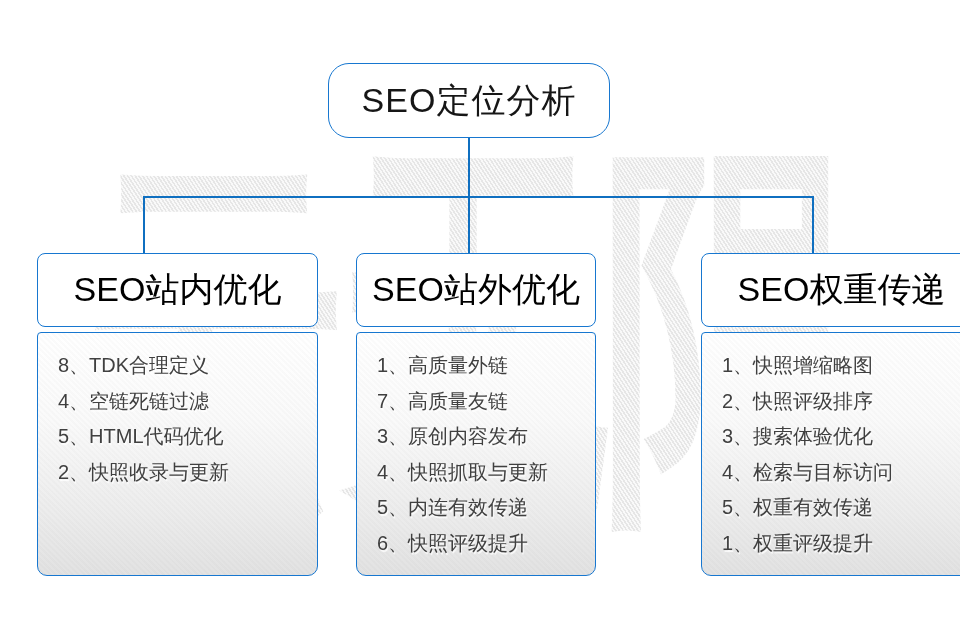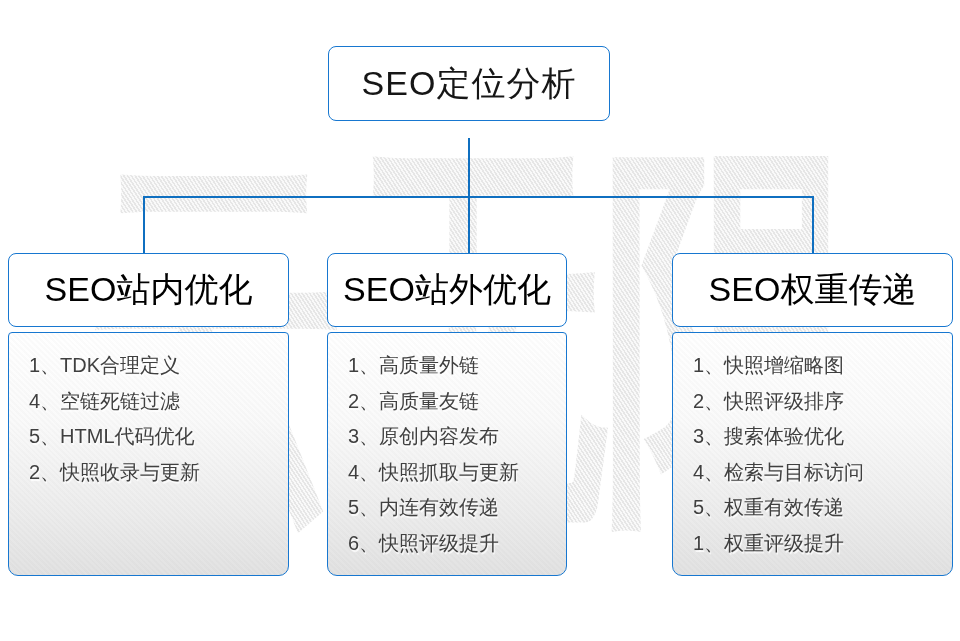--- a/index.html
+++ b/index.html
@@ -51,23 +51,23 @@
     display:flex; align-items:center; justify-content:center;
     z-index:2;
   }
   .node .node-label {
     font-size:34px;
     color:#161616;
     letter-spacing:1px;
     white-space:nowrap;
   }
 
-  .top-box { left:328px; top:46px; width:282px; height:75px; }
+  .top-box { left:328px; top:63px; width:282px; height:75px;border-radius:21px; }
 
-  .column { position:absolute; top:253px; z-index:2; }
+  .column { position:absolute; top:253px; z-index:2;margin-left:29px; }
   .col-1 { left:8px;   width:281px; }
   .col-2 { left:327px; width:240px; }
   .col-3 { left:672px; width:281px; }
 
   .col-header {
     width:100%; height:74px;
     background:#ffffff;
     border:1.5px solid #1777d0;
     border-radius:8px;
     display:flex; align-items:center; justify-content:center;
@@ -108,34 +108,34 @@
 
   <div class="node top-box">
     <span class="node-label">SEO定位分析</span>
   </div>
 
   <div class="column col-1">
     <div class="col-header">
       <span class="node-label">SEO站内优化</span>
     </div>
     <div class="col-list">
-      <div class="list-item">1、TDK合理定义</div>
+      <div class="list-item">8、TDK合理定义</div>
       <div class="list-item">4、空链死链过滤</div>
       <div class="list-item">5、HTML代码优化</div>
       <div class="list-item">2、快照收录与更新</div>
     </div>
   </div>
 
   <div class="column col-2">
     <div class="col-header">
       <span class="node-label">SEO站外优化</span>
     </div>
     <div class="col-list">
       <div class="list-item">1、高质量外链</div>
-      <div class="list-item">2、高质量友链</div>
+      <div class="list-item">7、高质量友链</div>
       <div class="list-item">3、原创内容发布</div>
       <div class="list-item">4、快照抓取与更新</div>
       <div class="list-item">5、内连有效传递</div>
       <div class="list-item">6、快照评级提升</div>
     </div>
   </div>
 
   <div class="column col-3">
     <div class="col-header">
       <span class="node-label">SEO权重传递</span>

